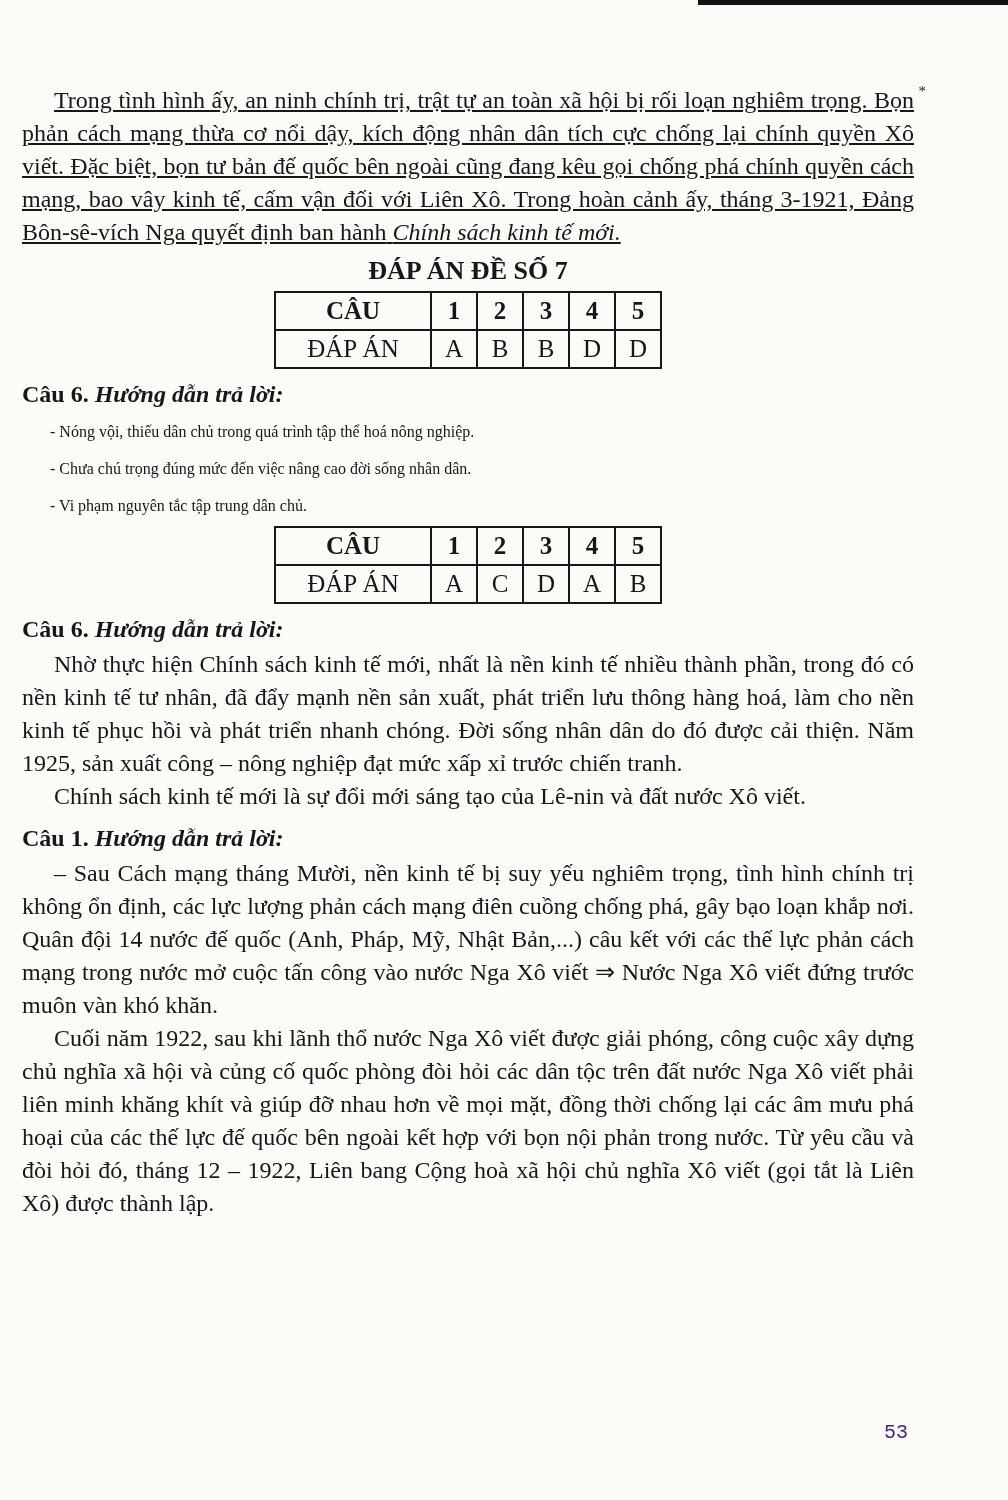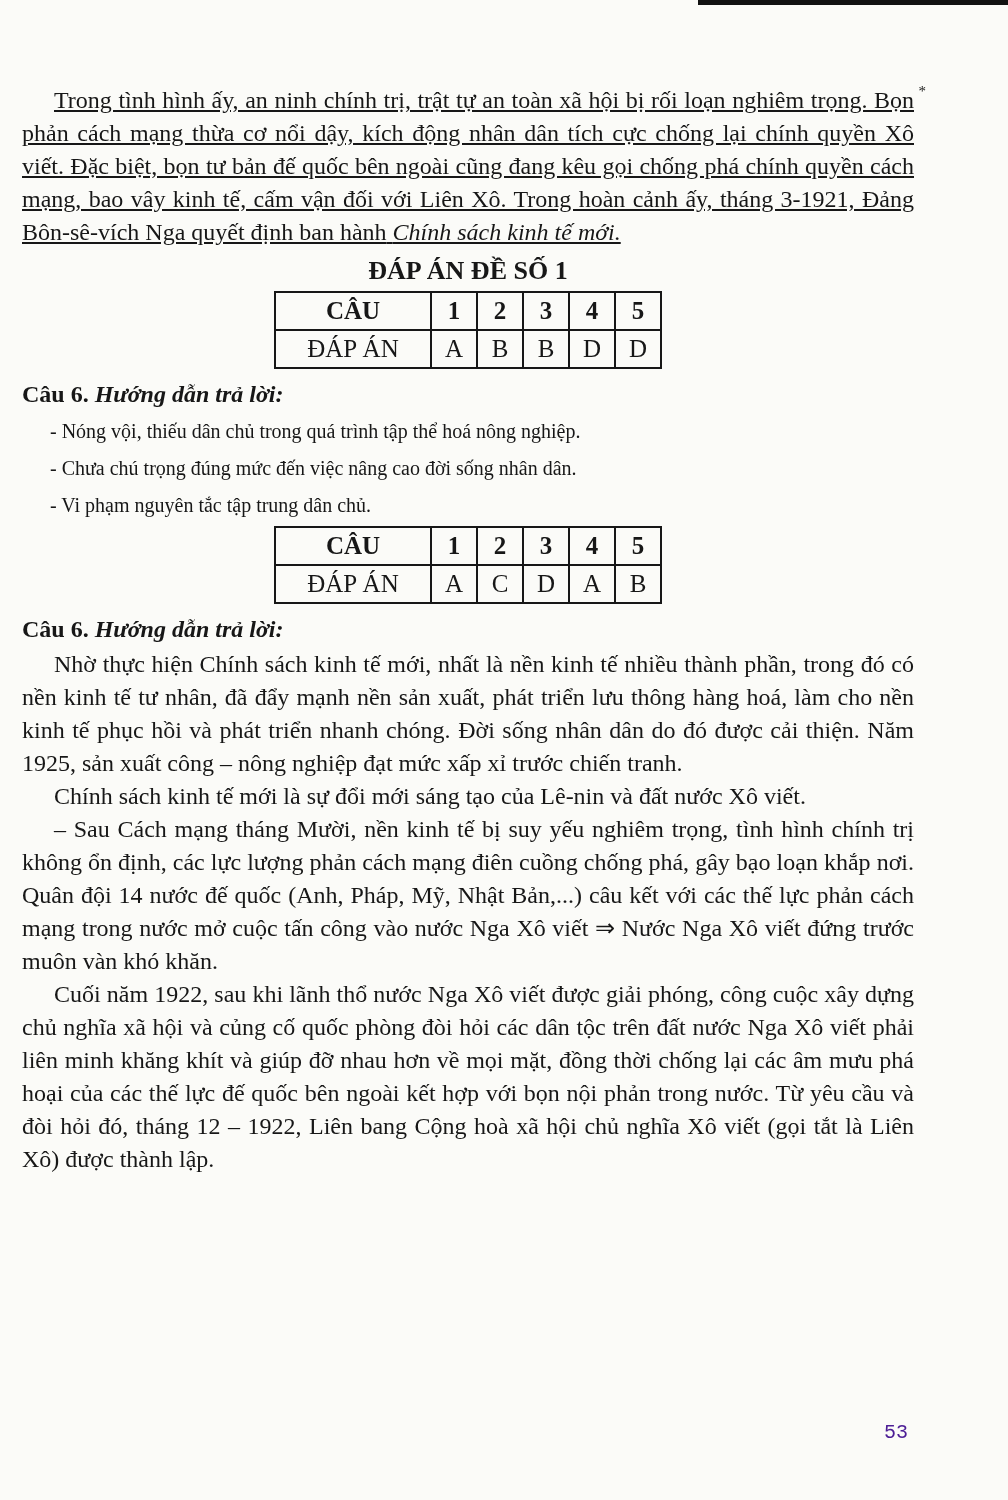--- a/index.html
+++ b/index.html
@@ -81,21 +81,21 @@
     font-size: 24px;
     line-height: 34px;
     font-weight: bold;
   }
   .qhead .qtitle {
     font-style: italic;
   }
   .bullet {
     margin: 0;
     padding-left: 28px;
-    font-size: 20px;
+    font-size: 16px;
     line-height: 37px;
     text-align: left;
   }
   .ital {
     font-style: italic;
   }
   .page-num {
     position: absolute;
     right: 100px;
     bottom: 56px;
@@ -109,21 +109,21 @@
 
 <div class="top-strip"></div>
 
 <div class="content">
 
   <div class="intro-wrap">
     <p class="para indent"><span>Trong tình hình ấy, an ninh chính trị, trật tự an toàn xã hội bị rối loạn nghiêm trọng. Bọn phản cách mạng thừa cơ nổi dậy, kích động nhân dân tích cực chống lại chính quyền Xô viết. Đặc biệt, bọn tư bản đế quốc bên ngoài cũng đang kêu gọi chống phá chính quyền cách mạng, bao vây kinh tế, cấm vận đối với Liên Xô. Trong hoàn cảnh ấy, tháng 3-1921, Đảng Bôn-sê-vích Nga quyết định ban hành</span> <span class="ital">Chính sách kinh tế mới.</span></p>
     <span class="end-mark">*</span>
   </div>
 
-  <div class="head">ĐÁP ÁN ĐỀ SỐ 1</div>
+  <div class="head">ĐÁP ÁN ĐỀ SỐ 7</div>
 
   <table class="ans">
     <tbody>
         <tr class="hdr">
       <td class="lbl">CÂU</td>
       <td class="c">1</td>
       <td class="c">2</td>
       <td class="c">3</td>
       <td class="c">4</td>
       <td class="c">5</td>
@@ -166,20 +166,21 @@
     </tr>
   </tbody>
     </table>
 
   <p class="qhead"><span>Câu 6.</span> <span class="qtitle">Hướng dẫn trả lời:</span></p>
 
   <p class="para indent">Nhờ thực hiện Chính sách kinh tế mới, nhất là nền kinh tế nhiều thành phần, trong đó có nền kinh tế tư nhân, đã đẩy mạnh nền sản xuất, phát triển lưu thông hàng hoá, làm cho nền kinh tế phục hồi và phát triển nhanh chóng. Đời sống nhân dân do đó được cải thiện. Năm 1925, sản xuất công – nông nghiệp đạt mức xấp xỉ trước chiến tranh.</p>
   <p class="para indent">Chính sách kinh tế mới là sự đổi mới sáng tạo của Lê-nin và đất nước Xô viết.</p>
 
 
+  <p class="qhead"><span>Câu 1.</span> <span class="qtitle">Hướng dẫn trả lời:</span></p>
 
   <p class="para indent">– Sau Cách mạng tháng Mười, nền kinh tế bị suy yếu nghiêm trọng, tình hình chính trị không ổn định, các lực lượng phản cách mạng điên cuồng chống phá, gây bạo loạn khắp nơi. Quân đội 14 nước đế quốc (Anh, Pháp, Mỹ, Nhật Bản,...) câu kết với các thế lực phản cách mạng trong nước mở cuộc tấn công vào nước Nga Xô viết ⇒ Nước Nga Xô viết đứng trước muôn vàn khó khăn.</p>
 
 
   <p class="para indent">Cuối năm 1922, sau khi lãnh thổ nước Nga Xô viết được giải phóng, công cuộc xây dựng chủ nghĩa xã hội và củng cố quốc phòng đòi hỏi các dân tộc trên đất nước Nga Xô viết phải liên minh khăng khít và giúp đỡ nhau hơn về mọi mặt, đồng thời chống lại các âm mưu phá hoại của các thế lực đế quốc bên ngoài kết hợp với bọn nội phản trong nước. Từ yêu cầu và đòi hỏi đó, tháng 12 – 1922, Liên bang Cộng hoà xã hội chủ nghĩa Xô viết (gọi tắt là Liên Xô) được thành lập.</p>
 
 </div>
 
 <div class="page-num">53</div>
 

